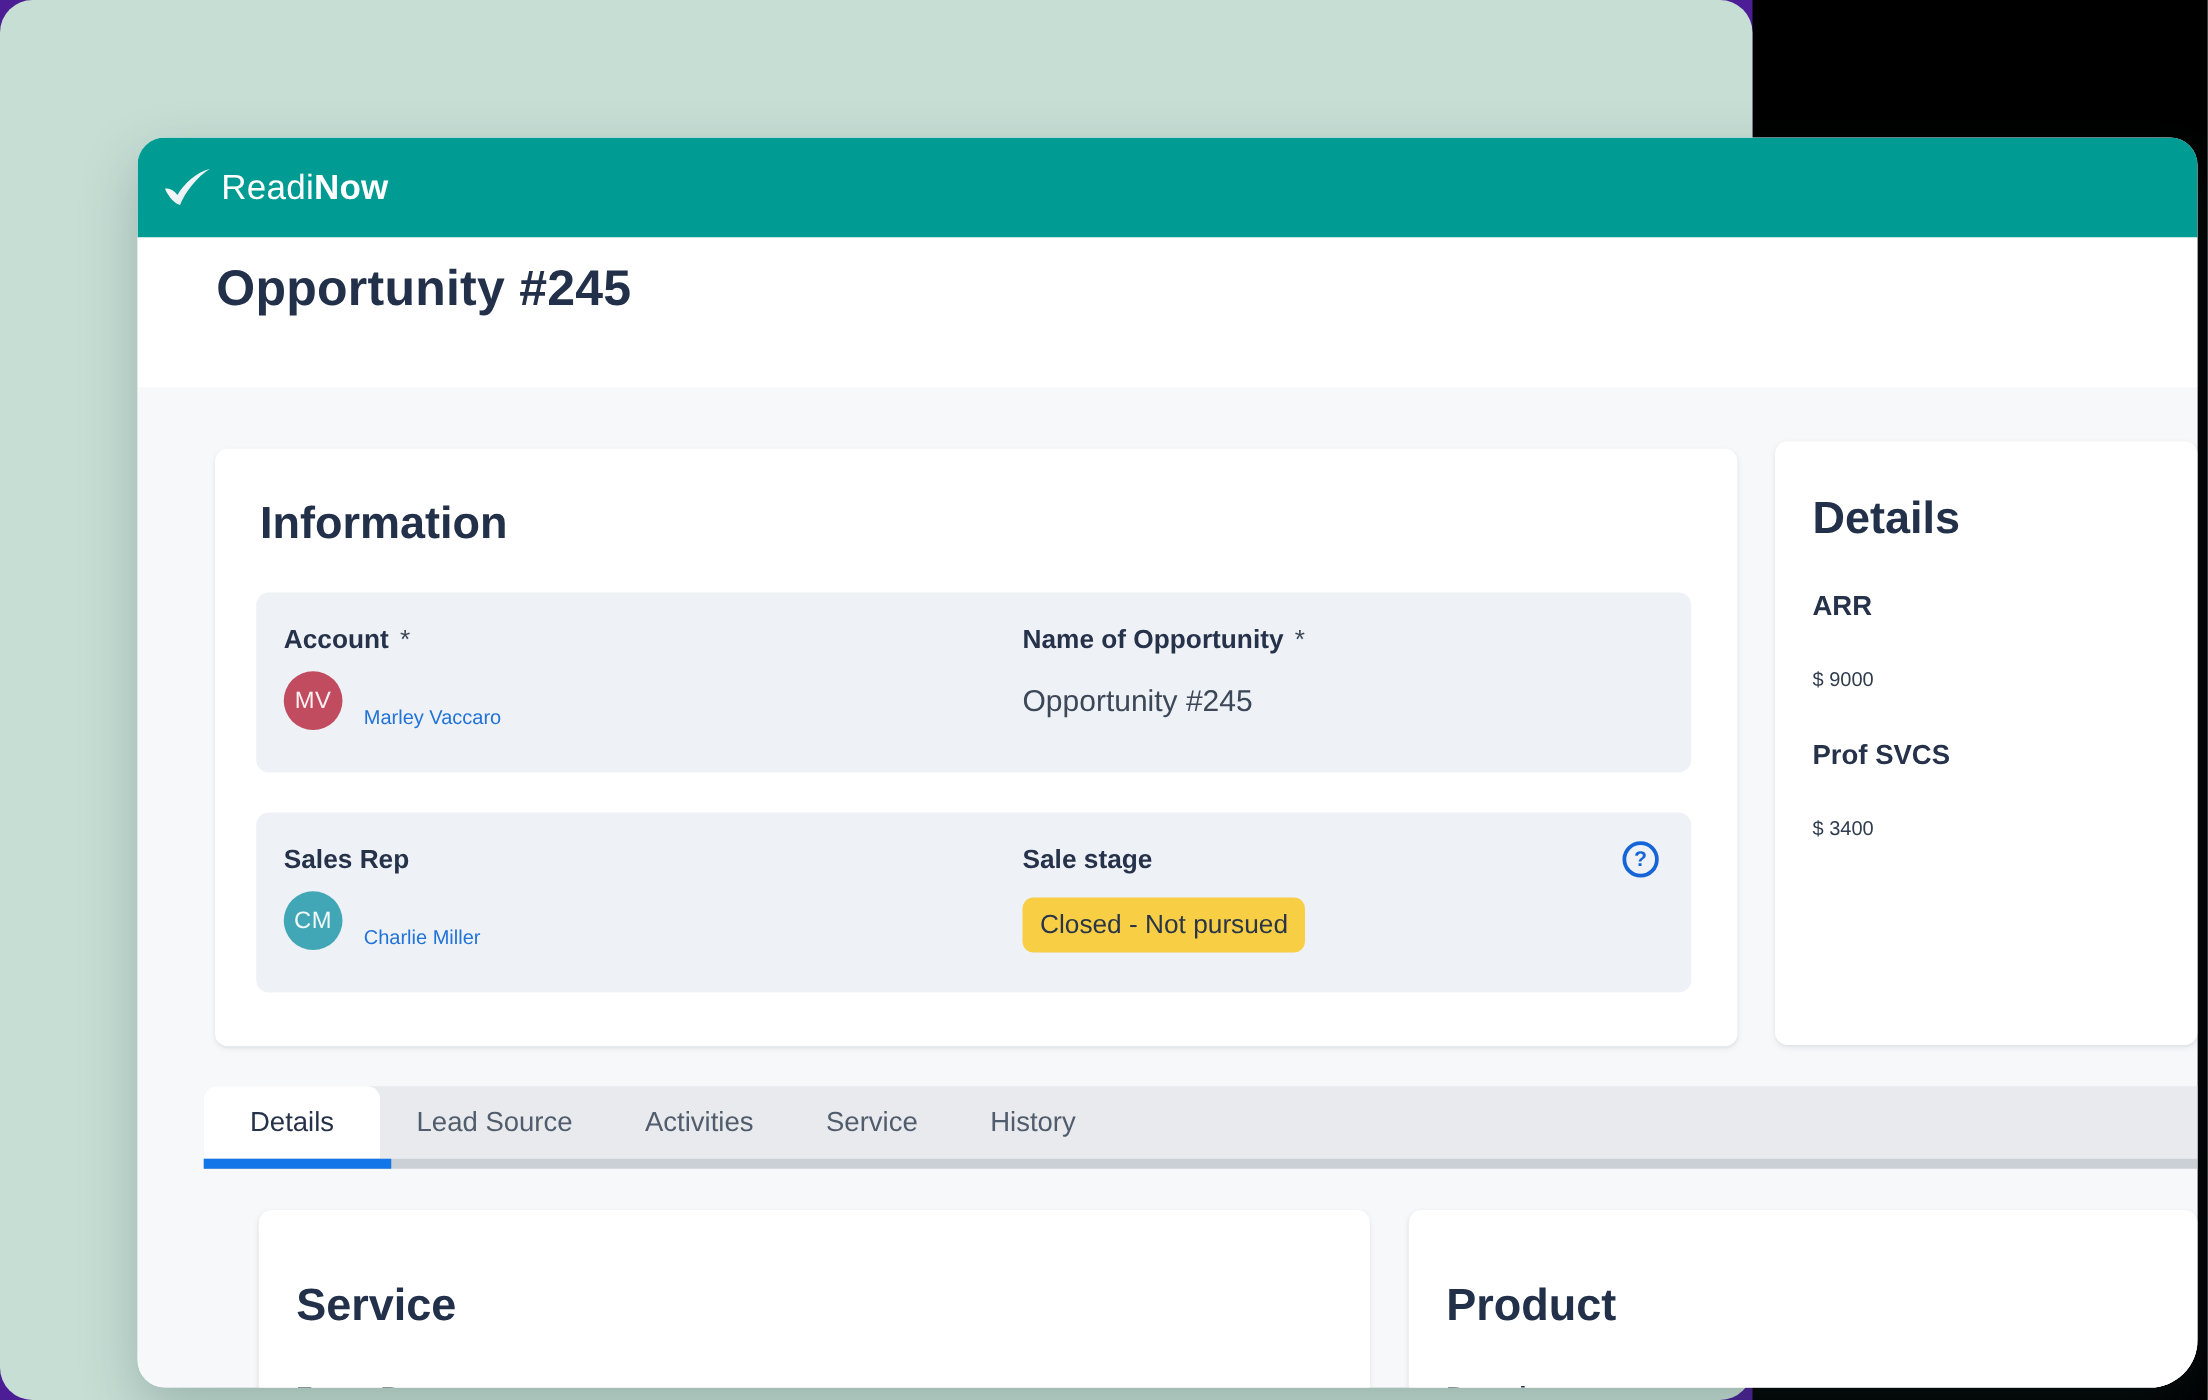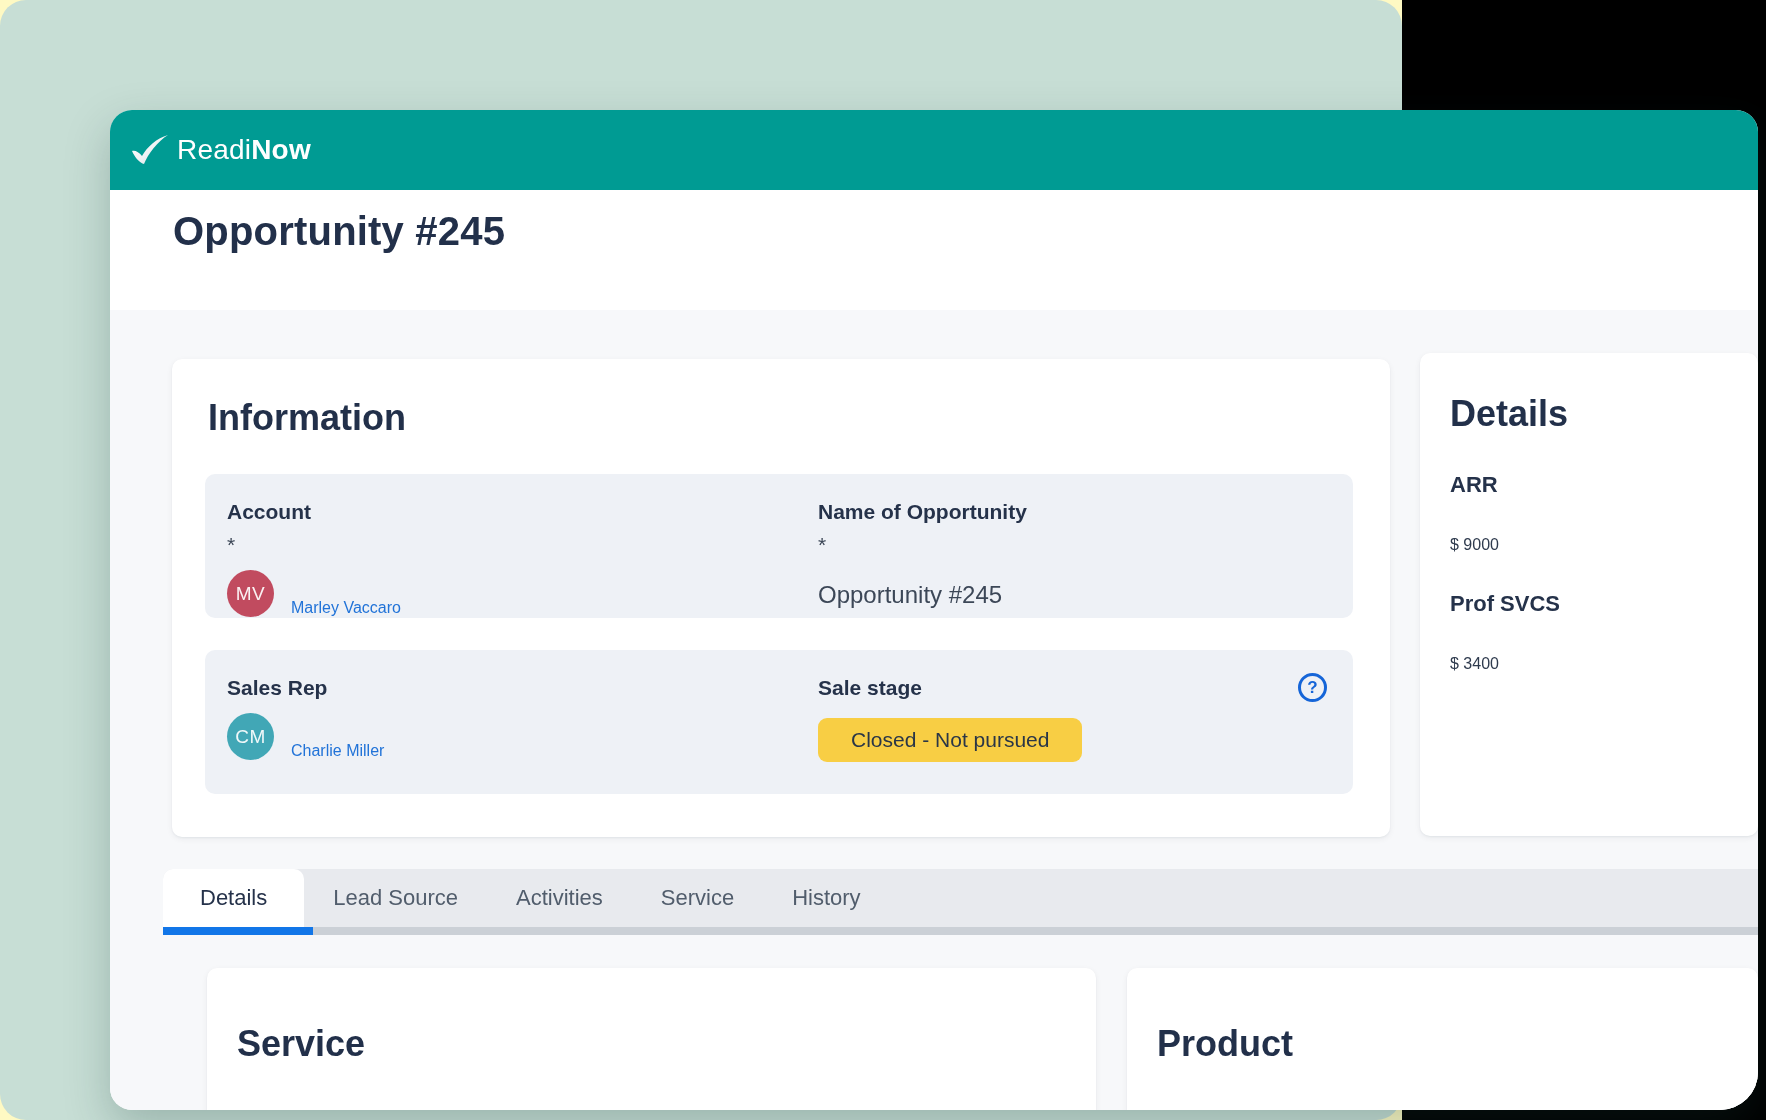--- a/index.html
+++ b/index.html
@@ -1,17 +1,17 @@
 <!DOCTYPE html>
 <html><head>
 <meta charset="utf-8">
 <style>
   html,body{margin:0;padding:0;background:#000;width:1766px;height:1120px;overflow:hidden;
     font-family:"Liberation Sans", sans-serif;}
-  .stage{position:relative;width:1402px;height:1120px;background:#fef9c3;}
+  .stage{position:relative;width:1402px;height:1120px;background:#4c1d95;}
   .bg{position:absolute;inset:0;background:#c7ded5;border-radius:26px;}
   .window{position:absolute;left:110px;top:110px;width:1648px;height:1000px;background:#fff;
     border-radius:22px 22px 38px 22px;overflow:hidden;
     box-shadow:0 18px 45px rgba(25,60,55,.25);}
   
   .topbar{position:absolute;left:0;top:0;right:0;height:80px;background:#009b93;
     display:flex;align-items:center;padding-left:20px;box-sizing:border-box;}
   .brand{display:flex;align-items:center;gap:7px;color:#fff;}
   .brand .logo-mark{width:40px;height:36px;display:block;}
   .brand .wordmark{font-size:28px;letter-spacing:.2px;color:#fff;}
@@ -29,29 +29,29 @@
   .info-card{left:62px;top:49px;width:1218px;height:478px;}
   .card-title{font-size:36px;font-weight:700;color:#22304a;}
   .info-card .card-title{position:absolute;left:36px;top:38px;}
   .fieldbox{position:absolute;left:33px;width:1148px;height:144px;background:#eef1f6;
     border-radius:10px;box-sizing:border-box;}
   .fieldbox.row1{top:115px;}
   .fieldbox.row2{top:291px;}
   .fcol{position:absolute;top:0;height:100%;}
   .fcol.c1{left:22px;}
   .fcol.c2{left:613px;}
-  .flabel{font-size:21px;font-weight:700;color:#25324a;margin-top:26px;display:flex;gap:9px;flex-direction:column;}
+  .flabel{font-size:21px;font-weight:700;color:#25324a;margin-top:26px;display:flex;gap:9px;}
   .flabel .req{font-weight:400;color:#3c4757;}
   .fvalue-row{display:flex;align-items:flex-end;gap:17px;margin-top:13px;}
   .avatar{width:47px;height:47px;border-radius:50%;display:flex;align-items:center;
     justify-content:center;color:rgba(255,255,255,.92);font-size:19px;letter-spacing:.5px;}
   .link-value{font-size:16px;color:#2173d8;}
   .text-value{font-size:24px;color:#3c4757;margin-top:24px;}
   .badge{display:inline-block;margin-top:18px;background:#f8ce44;color:#2a3647;
-    font-size:21px;padding:10px 33px;border-radius:9px;}
+    font-size:21px;padding:10px 14px;border-radius:9px;}
   .help{position:absolute;top:23px;right:26px;width:29px;height:29px;border-radius:50%;
     border:3px solid #1565d8;color:#1565d8;font-size:17px;font-weight:700;
     display:flex;align-items:center;justify-content:center;box-sizing:border-box;}
   
   .details-card{left:1310px;top:43px;width:338px;height:483px;padding:0 0 0 30px;box-sizing:border-box;}
   .details-card .card-title{margin-top:40px;}
   .d-label{font-size:22px;font-weight:700;color:#25324a;margin-top:37px;}
   .d-value{font-size:16px;color:#2f3b4e;margin-top:38px;}
   
   .tabwrap{position:absolute;left:53px;top:559px;right:0;}

